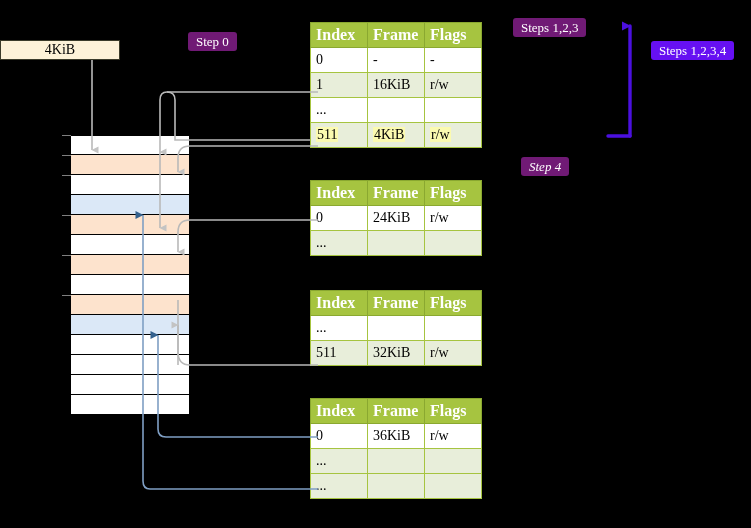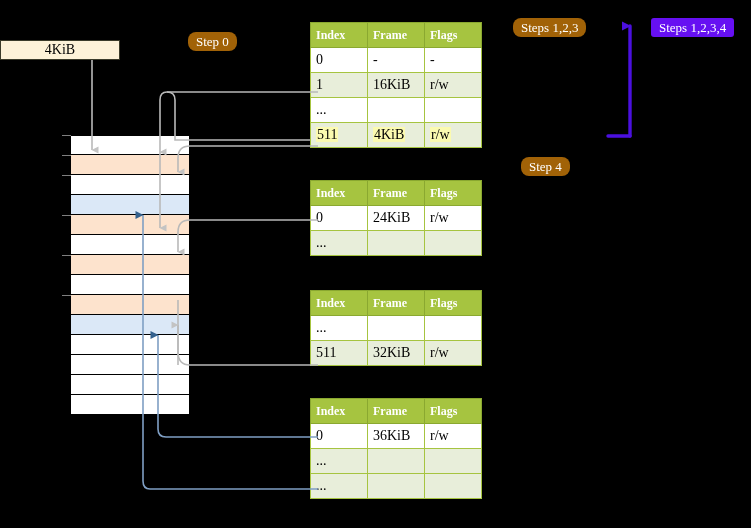--- a/index.html
+++ b/index.html
@@ -22,26 +22,26 @@
     color:#000;font-size:14px;line-height:18px;text-align:center;
   }
 
   
   .badge{
     position:absolute;height:19px;line-height:19px;
     padding:0 8px;border-radius:3px;
     font-size:13px;color:#ffffff;white-space:nowrap;
     box-sizing:border-box;
   }
-  .badge.red{background:#a16207;border-radius:8px;}
-  .badge.purple{background:#6610f2;}
+  .badge.red{background:#701a75;}
+  .badge.purple{background:#6610f2;margin-top:23px;}
   #badge-step0{left:188px;top:32px;}
   #badge-steps123{left:513px;top:18px;}
   #badge-steps1234{left:651px;top:18px;}
-  #badge-step4{left:521px;top:157px;}
+  #badge-step4{left:521px;top:157px;font-style:italic;}
 
   
   #mem-col{position:absolute;left:70px;top:135px;width:120px;height:281px;}
   .mem-row{
     position:absolute;left:0;width:120px;height:20px;
     box-sizing:border-box;
     border:1px solid #000;border-top:none;
     background:#ffffff;
   }
   .mem-row.first{border-top:1px solid #000;}
@@ -51,21 +51,21 @@
 
   
   .ptable{
     position:absolute;border-collapse:collapse;
     background:#ffffff;font-size:13px;color:#000;
     table-layout:fixed;
   }
   .ptable th{
     background:#a6c440;color:#ffffff;font-weight:bold;
     text-align:left;padding:2px 5px;height:20px;
-    border:1px solid #8aa830;font-size:12px;
+    border:1px solid #8aa830;font-size:16px;
   }
   .ptable td{
     padding:2px 5px;height:20px;border:1px solid #a6c440;
     font-size:14px;vertical-align:middle;
     font-family:"Liberation Serif", serif;
   }
   .ptable tr.odd td{background:#ffffff;}
   .ptable tr.even td{background:#e8eeda;}
   .ptable td .hl{background:#fbfab0;padding:0 1px;}
   .c-index{width:57px;}

